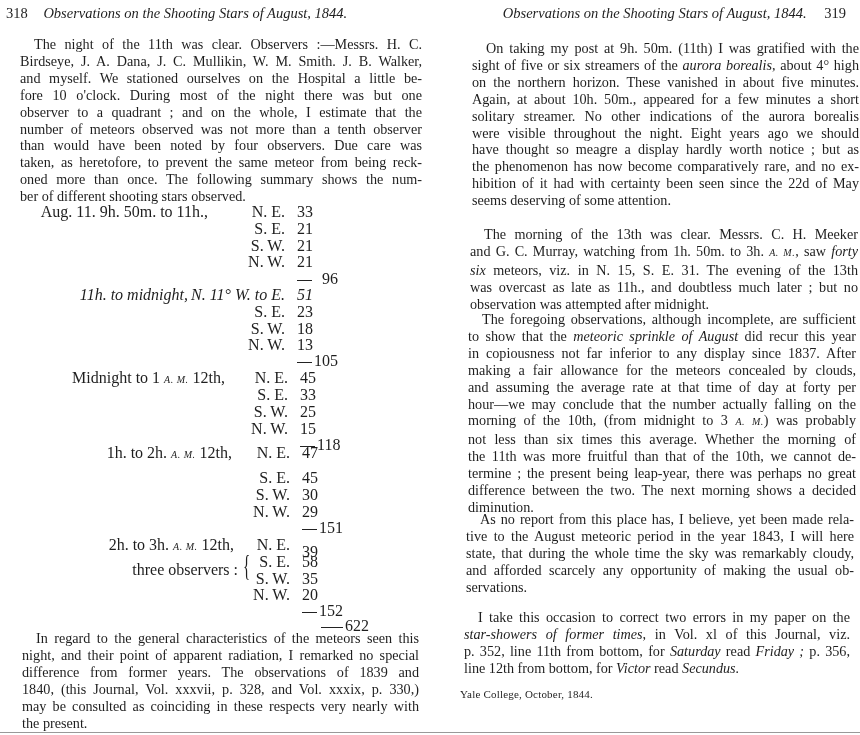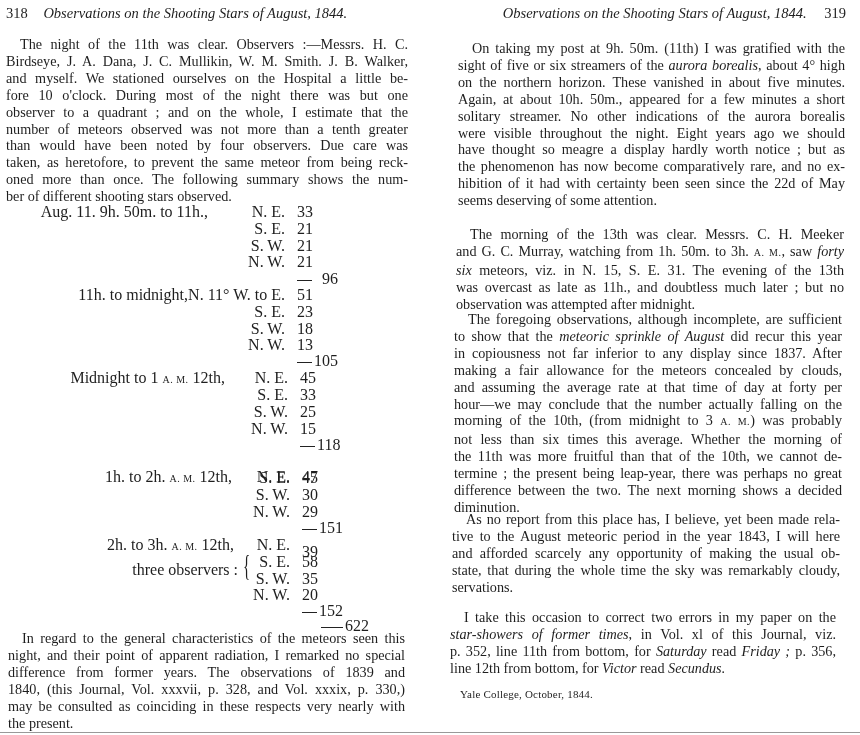--- a/index.html
+++ b/index.html
@@ -8,26 +8,26 @@
   .page{position:absolute;top:0;height:735px;}
   .left{left:0;width:430px;}
   .right{left:430px;width:430px;}
   .runhead{position:absolute;top:5px;font-size:14.5px;white-space:nowrap;}
   .runhead .num{font-style:normal;}
   .runhead .title{font-style:italic;}
   .left .runhead{left:6px;}
   .left .runhead .title{margin-left:12px;}
   .right .runhead{right:14px;}
   .right .runhead .num{margin-left:14px;}
-  .para{position:absolute;font-size:14.2px;line-height:16.9px;text-align:justify;text-align-last:left;}
+  .para{position:absolute;font-size:14.2px;line-height:16.9px;text-align:justify;text-align-last:left;margin-left:14px;}
   .para .ln{display:block;white-space:nowrap;text-align:justify;text-align-last:justify;}
   .para .ln.last{text-align-last:left;}
   .indent{padding-left:14px;}
   i{font-style:italic;}
-  .sc{font-size:10px;letter-spacing:0.5px;}
+  .sc{font-size:10px;letter-spacing:0.5px;font-style:italic;}
   .row{position:absolute;height:17px;white-space:nowrap;}
   .lbl{position:absolute;text-align:center;}
   .dir{position:absolute;text-align:right;width:80px;}
   .val{position:absolute;}
   .dash{display:inline-block;width:15px;border-top:1px solid #222;vertical-align:middle;margin-right:2px;}
   .brace{position:absolute;font-size:30px;line-height:30px;transform:scaleX(0.5);transform-origin:left;}
   .bottomrule{position:absolute;left:0;top:732px;width:860px;border-top:1px solid #999;}
   .sign{position:absolute;font-size:11px;letter-spacing:0.2px;}
 </style>
 </head>
@@ -38,21 +38,21 @@
     <span class="num">318</span>
     <span class="title">Observations on the Shooting Stars of August, 1844.</span>
   </div>
 
   <div class="para" style="left:6px;top:36px;width:402px;">
     <span class="ln indent">The night of the 11th was clear.  Observers :—Messrs. H. C.</span>
     <span class="ln">Birdseye, J. A. Dana, J. C. Mullikin, W. M. Smith. J. B. Walker,</span>
     <span class="ln">and myself.  We stationed ourselves on the Hospital a little be-</span>
     <span class="ln">fore 10 o'clock.  During most of the night there was but one</span>
     <span class="ln">observer to a quadrant ;  and on the whole, I estimate that the</span>
-    <span class="ln">number of meteors observed was not more than a tenth greater</span>
+    <span class="ln">number of meteors observed was not more than a tenth observer</span>
     <span class="ln">than would have been noted by four observers.  Due care was</span>
     <span class="ln">taken, as heretofore, to prevent the same meteor from being reck-</span>
     <span class="ln">oned more than once.  The following summary shows the num-</span>
     <span class="ln last">ber of different shooting stars observed.</span>
   </div>
 
   <div>
 
     <div class="row" style="top:203px;left:0;width:430px;">
       <span class="lbl" style="right:222px;">Aug. 11.   9h. 50m. to 11h.,</span>
@@ -68,21 +68,21 @@
       <span class="val" style="left:297px;">21</span>
     </div>
     <div class="row" style="top:253px;left:0;width:430px;">
       <span class="dir" style="left:205px;">N. W.</span>
       <span class="val" style="left:297px;">21</span>
     </div>
     <div class="row" style="top:270px;left:297px;">
       <span class="dash"></span><span style="margin-left:8px;">96</span>
     </div>
 
-    <div class="row" style="top:286px;left:0;width:430px;">
+    <div class="row" style="top:286px;left:0;width:430px;font-style:italic;">
       <span class="lbl" style="right:242px;">11h. to midnight,</span>
       <span class="dir" style="left:165px;width:120px;">N. 11° W. to E.</span>
       <span class="val" style="left:297px;">51</span>
     </div>
     <div class="row" style="top:303px;left:0;width:430px;">
       <span class="dir" style="left:205px;">S. E.</span>
       <span class="val" style="left:297px;">23</span>
     </div>
     <div class="row" style="top:320px;left:0;width:430px;">
       <span class="dir" style="left:205px;">S. W.</span>
@@ -110,21 +110,21 @@
       <span class="val" style="left:300px;">25</span>
     </div>
     <div class="row" style="top:420px;left:0;width:430px;">
       <span class="dir" style="left:208px;">N. W.</span>
       <span class="val" style="left:300px;">15</span>
     </div>
     <div class="row" style="top:436px;left:300px;">
       <span class="dash"></span><span>118</span>
     </div>
 
-    <div class="row" style="top:468px;left:0;width:430px;">
+    <div class="row" style="top:444px;left:0;width:430px;">
       <span class="lbl" style="right:198px;">1h. to 2h. <span class="sc">A. M.</span> 12th,</span>
       <span class="dir" style="left:210px;">N. E.</span>
       <span class="val" style="left:302px;">47</span>
     </div>
     <div class="row" style="top:469px;left:0;width:430px;">
       <span class="dir" style="left:210px;">S. E.</span>
       <span class="val" style="left:302px;">45</span>
     </div>
     <div class="row" style="top:486px;left:0;width:430px;">
       <span class="dir" style="left:210px;">S. W.</span>
@@ -213,22 +213,22 @@
     <span class="ln">not less than six times this average.  Whether the morning of</span>
     <span class="ln">the 11th was more fruitful than that of the 10th, we cannot de-</span>
     <span class="ln">termine ;  the present being leap-year, there was perhaps no great</span>
     <span class="ln">difference between the two.  The next morning shows a decided</span>
     <span class="ln last">diminution.</span>
   </div>
 
   <div class="para" style="left:22px;top:511px;width:388px;">
     <span class="ln indent">As no report from this place has, I believe, yet been made rela-</span>
     <span class="ln">tive to the August meteoric period in the year 1843, I will here</span>
+    <span class="ln">state, that during the whole time the sky was remarkably cloudy,</span>
     <span class="ln">and afforded scarcely any opportunity of making the usual ob-</span>
-    <span class="ln">state, that during the whole time the sky was remarkably cloudy,</span>
     <span class="ln last">servations.</span>
   </div>
 
   <div class="para" style="left:20px;top:609px;width:386px;">
     <span class="ln indent">I take this occasion to correct two errors in my paper on the</span>
     <span class="ln"><i>star-showers of former times</i><span>, in Vol. xl of this Journal, viz.</span></span>
     <span class="ln"><span>p. 352, line 11th from bottom, for </span><i>Saturday</i><span> read </span><i>Friday ;</i><span>  p. 356,</span></span>
     <span class="ln last"><span>line 12th from bottom, for </span><i>Victor</i><span> read </span><i>Secundus.</i></span>
   </div>
 

